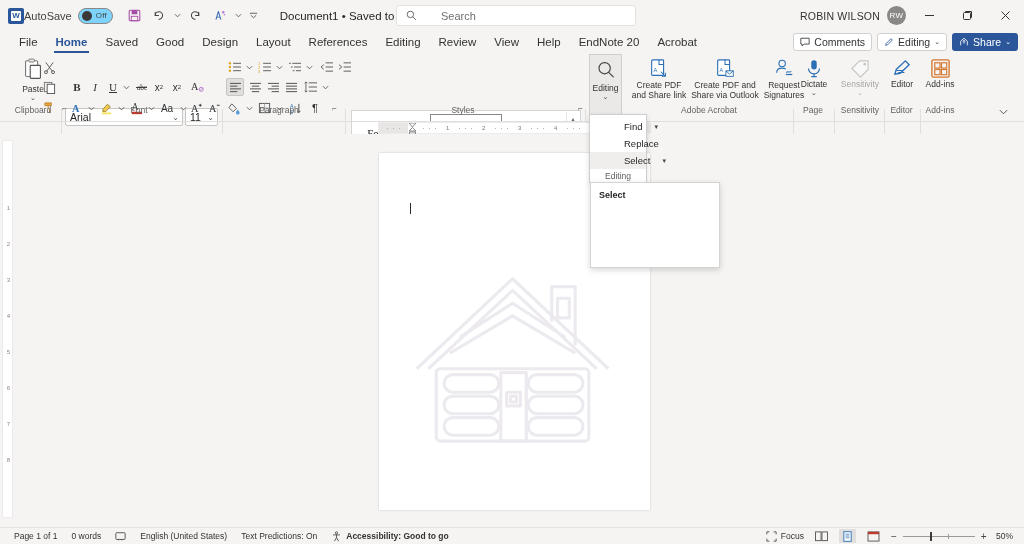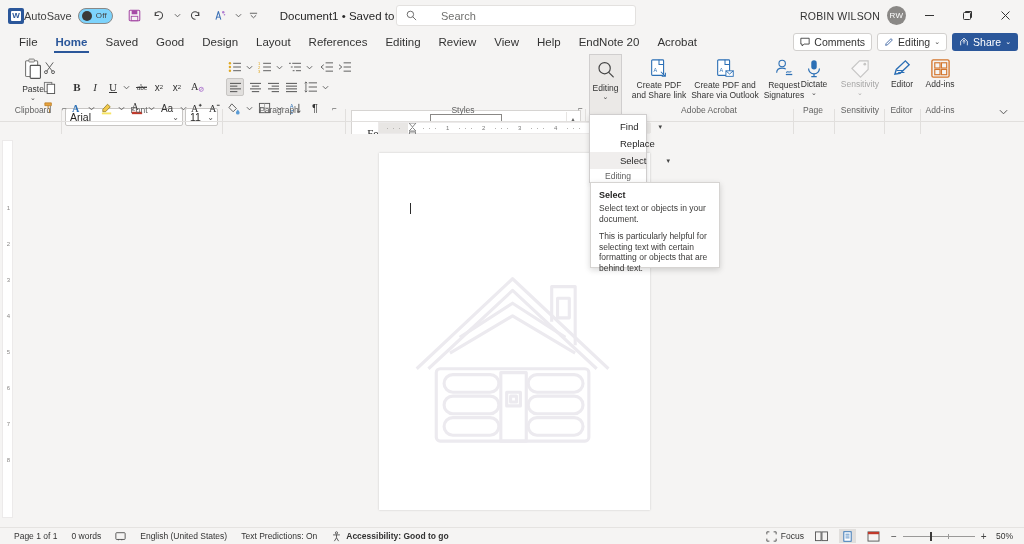--- a/index.html
+++ b/index.html
@@ -180,21 +180,21 @@
   }
   .watermark { position:absolute; left:24px; top:104px; width:225px; height:200px; opacity:1;}
 
   
   .editmenu {
     position:absolute; left:589px; top:114px; width:58px; height:69px;
     background:#fff; border:1px solid #d0cece; box-shadow:0 2px 5px rgba(0,0,0,.14);
     z-index:40; padding-top:3px;
   }
   .emi {
-    height:17px; display:flex; align-items:center; padding-left:10px; gap:20px;
+    height:17px; display:flex; align-items:center; padding-left:22px; gap:12px;
     font-size:9.5px; color:#262626;
   }
   .emi.hl { background:#f0eeed; }
   .emcaret { margin-left:auto; margin-right:4px; font-size:7px; color:#444;}
   .emlabel-grp { text-align:center; font-size:8.5px; color:#616161; margin-top:2px;}
 
   
   .tooltip {
     position:absolute; left:590px; top:182px; width:130px; height:86px;
     background:#fff; border:1px solid #d6d4d2; box-shadow:0 2px 6px rgba(0,0,0,.16);
@@ -818,24 +818,20 @@
           <path d="M2.5 1.5 L2.5 10.5 L5 8 L6.6 11.5 L8.2 10.8 L6.6 7.4 L10 7.4 z" fill="none" stroke="#444" stroke-width="1"></path>
         </svg>
       <span>Select</span>
       <span class="emcaret">▾</span>
     </div>
     <div class="emlabel-grp">Editing</div>
   </div>
 
   <div class="tooltip">
     <div class="tt-title">Select</div>
-    <div class="tt-body">
-      <p>Select text or objects in your document.</p>
-      <p style="margin-bottom:0;">This is particularly helpful for selecting text with certain formatting or objects that are behind text.</p>
-    </div>
   </div>
 
   <div class="statusbar">
     <span class="sbi">Page 1 of 1</span>
     <span class="sbi">0 words</span>
     <span class="sbi">
       <svg width="11" height="11" viewBox="0 0 13 13">
           <rect x="1" y="2" width="11" height="8" rx="1" fill="none" stroke="#444" stroke-width="1"></rect>
           <path d="M4 11 L4 10 M8 11 L8 10" stroke="#444" stroke-width="1"></path>
         </svg>

